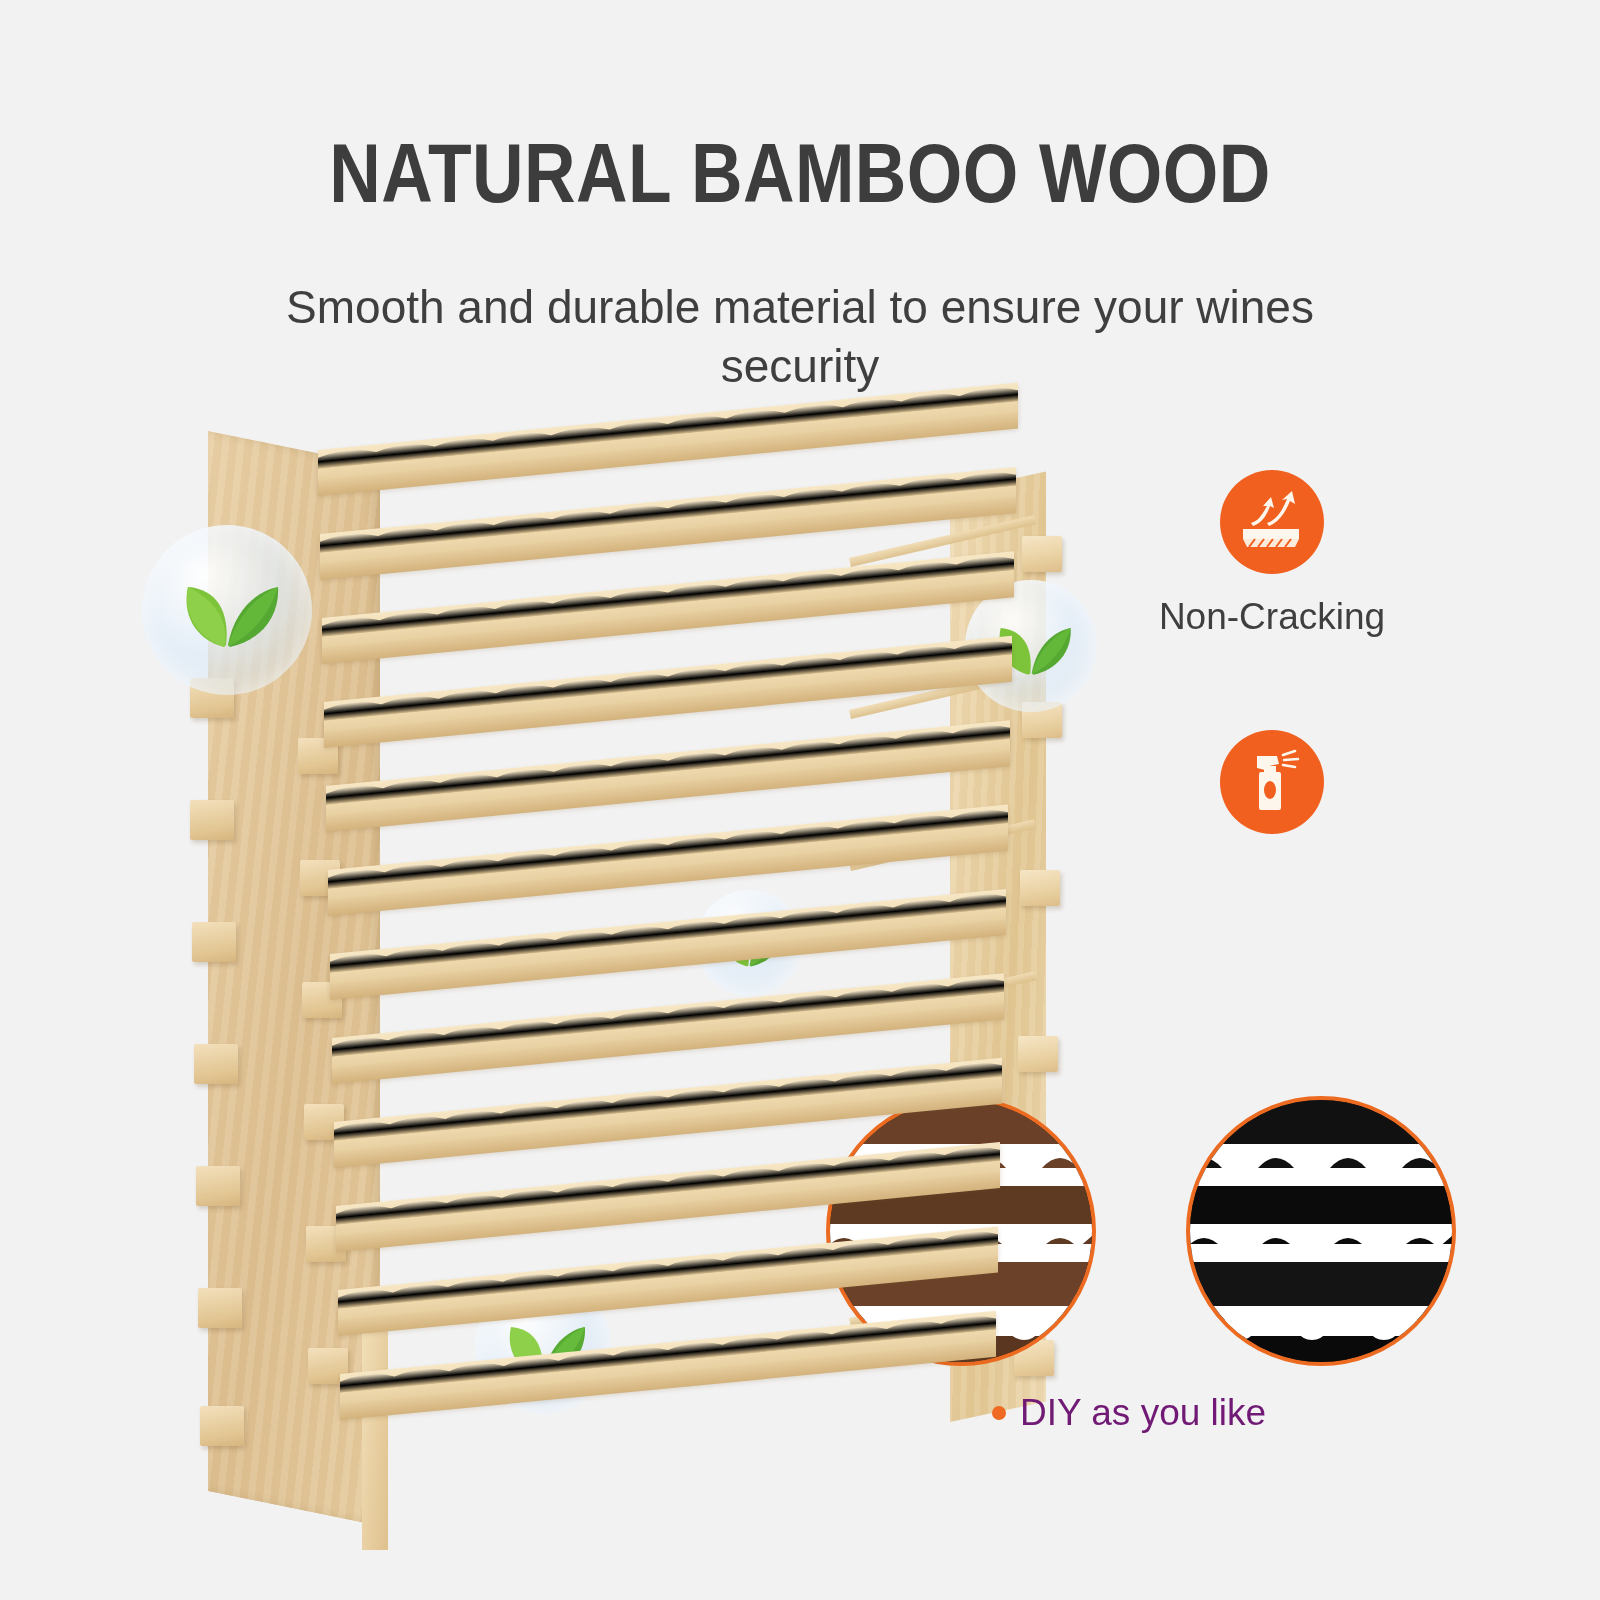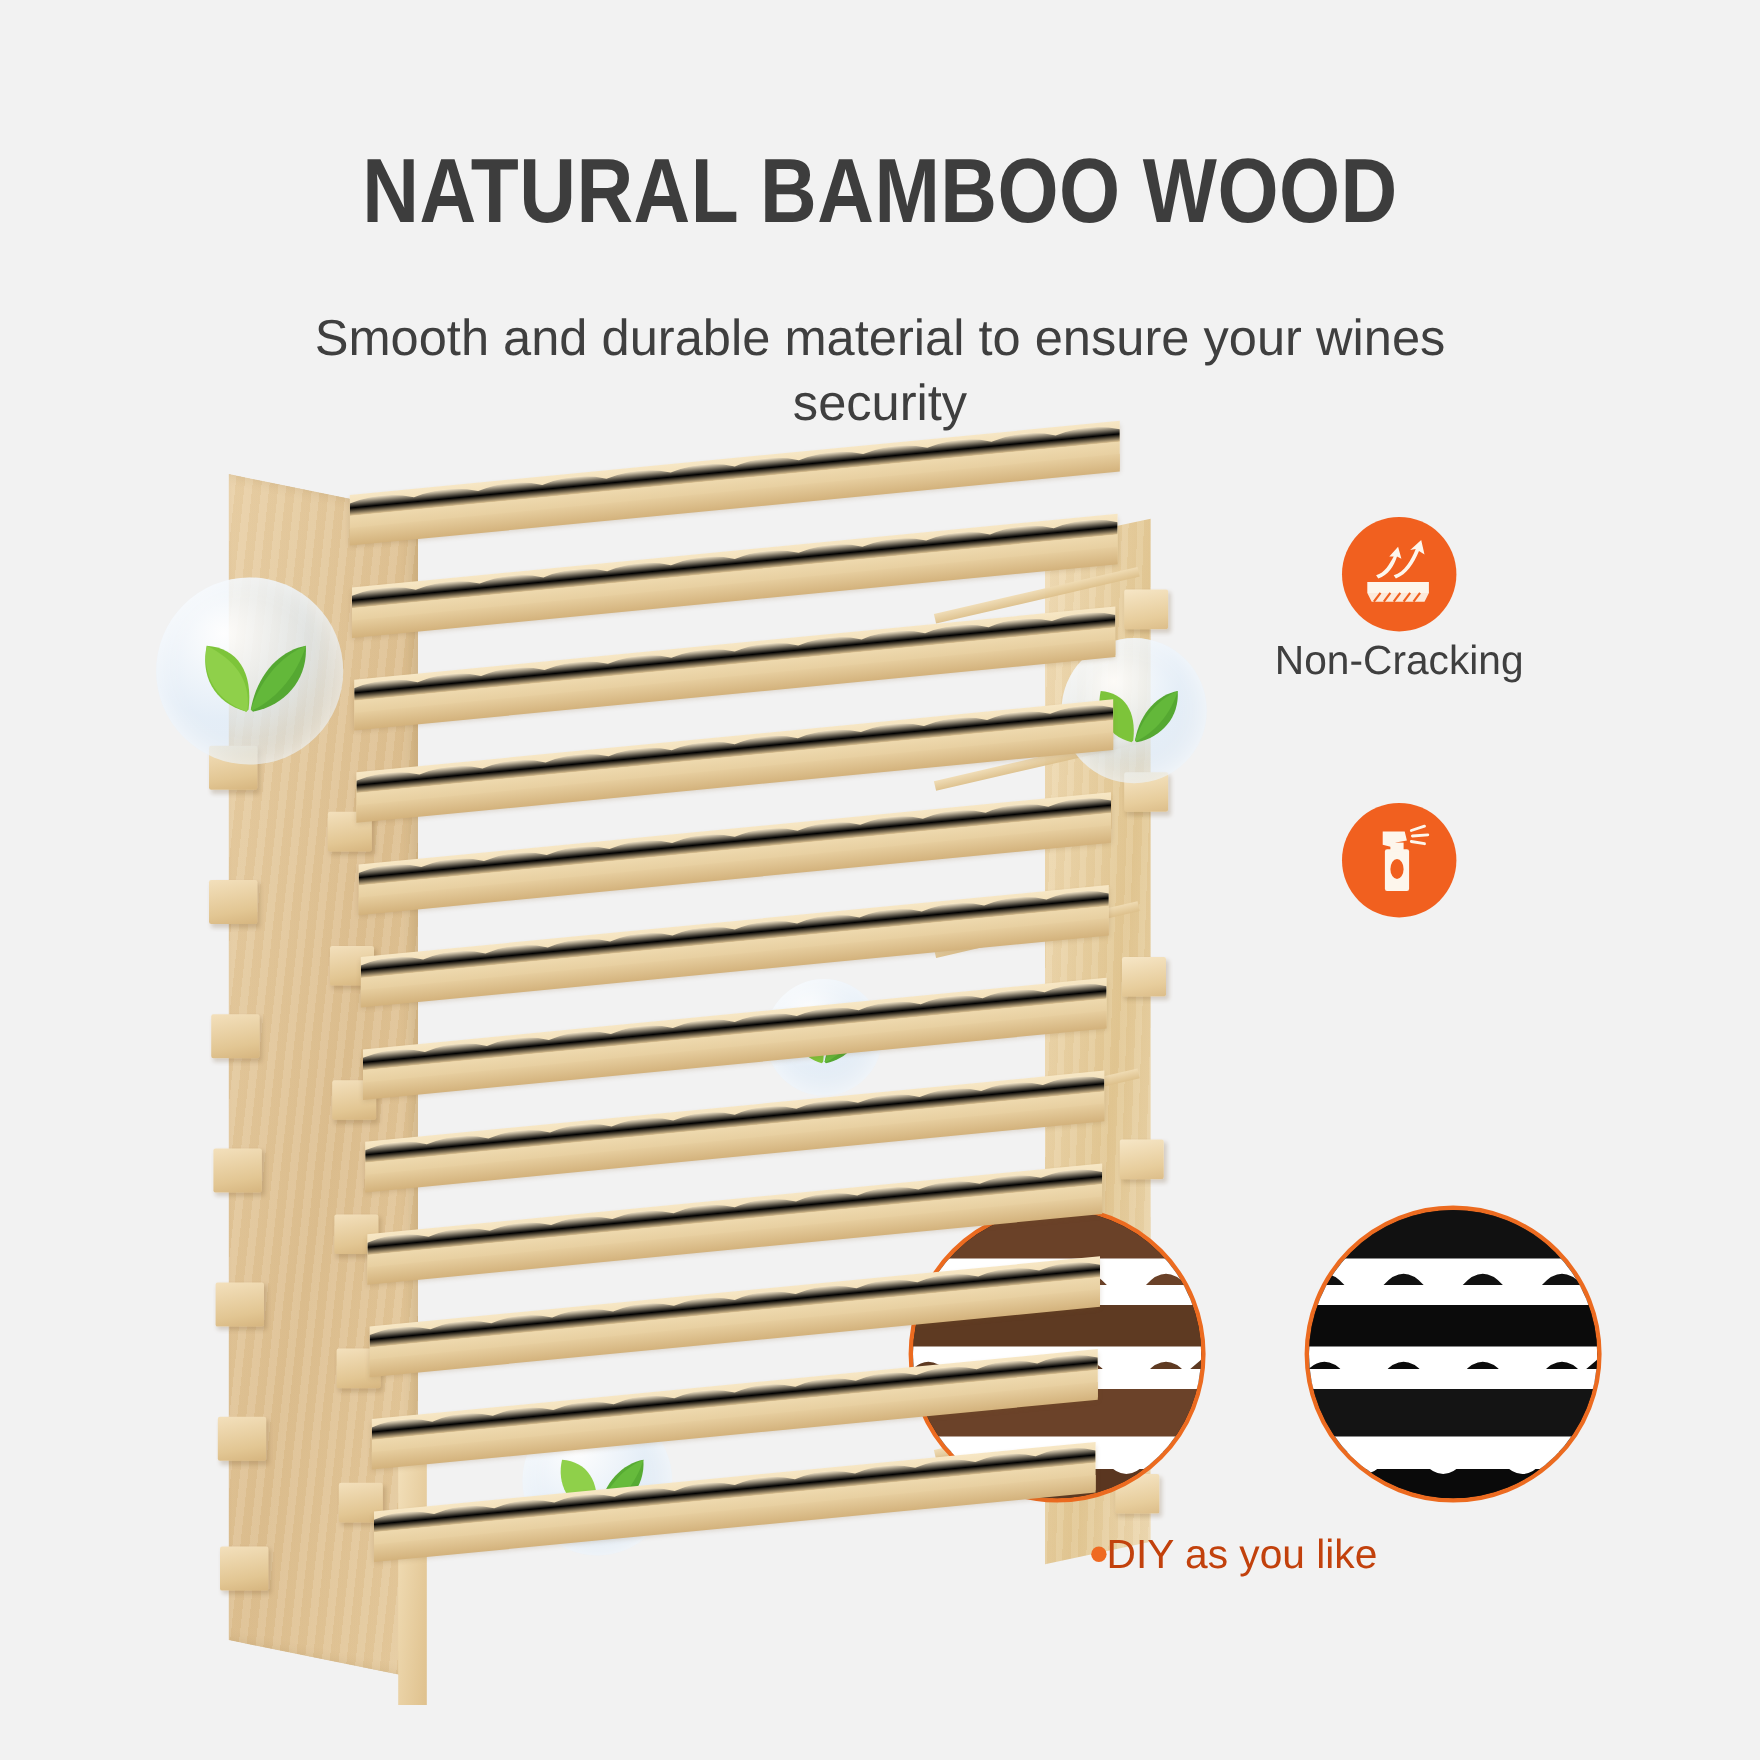--- a/index.html
+++ b/index.html
@@ -171,43 +171,44 @@
     width: 300px;
     text-align:center;
   }
   .feature .circle{
     width: 104px; height: 104px;
     border-radius:50%;
     margin: 0 auto;
     display:flex; align-items:center; justify-content:center;
   }
   .feature .flabel{
-    margin-top: 6px;
+    margin-top: 22px;
     font-size: 37px;
     color: #3f3f3f;
     font-weight: 400;
   }
 
   
   .inset{
     position:absolute;
     width: 270px; height: 270px;
     border-radius:50%;
     overflow:hidden;
     border: 4px solid #ec6b20;
     background:#3a2217;
   }
   .inset .swatch{ position:absolute; inset:0; }
 
   .diy{
     position:absolute;
     display:flex;
     align-items:center;
+    gap: 14px;
     font-size: 37px;
-    color:#c2410c;
+    color:#701a75;
   }
   .diy .dot{
     width:14px; height:14px; border-radius:50%;
     background:#ef6a22;
     flex:none;
   }
 </style>
 </head>
 <body>
 

